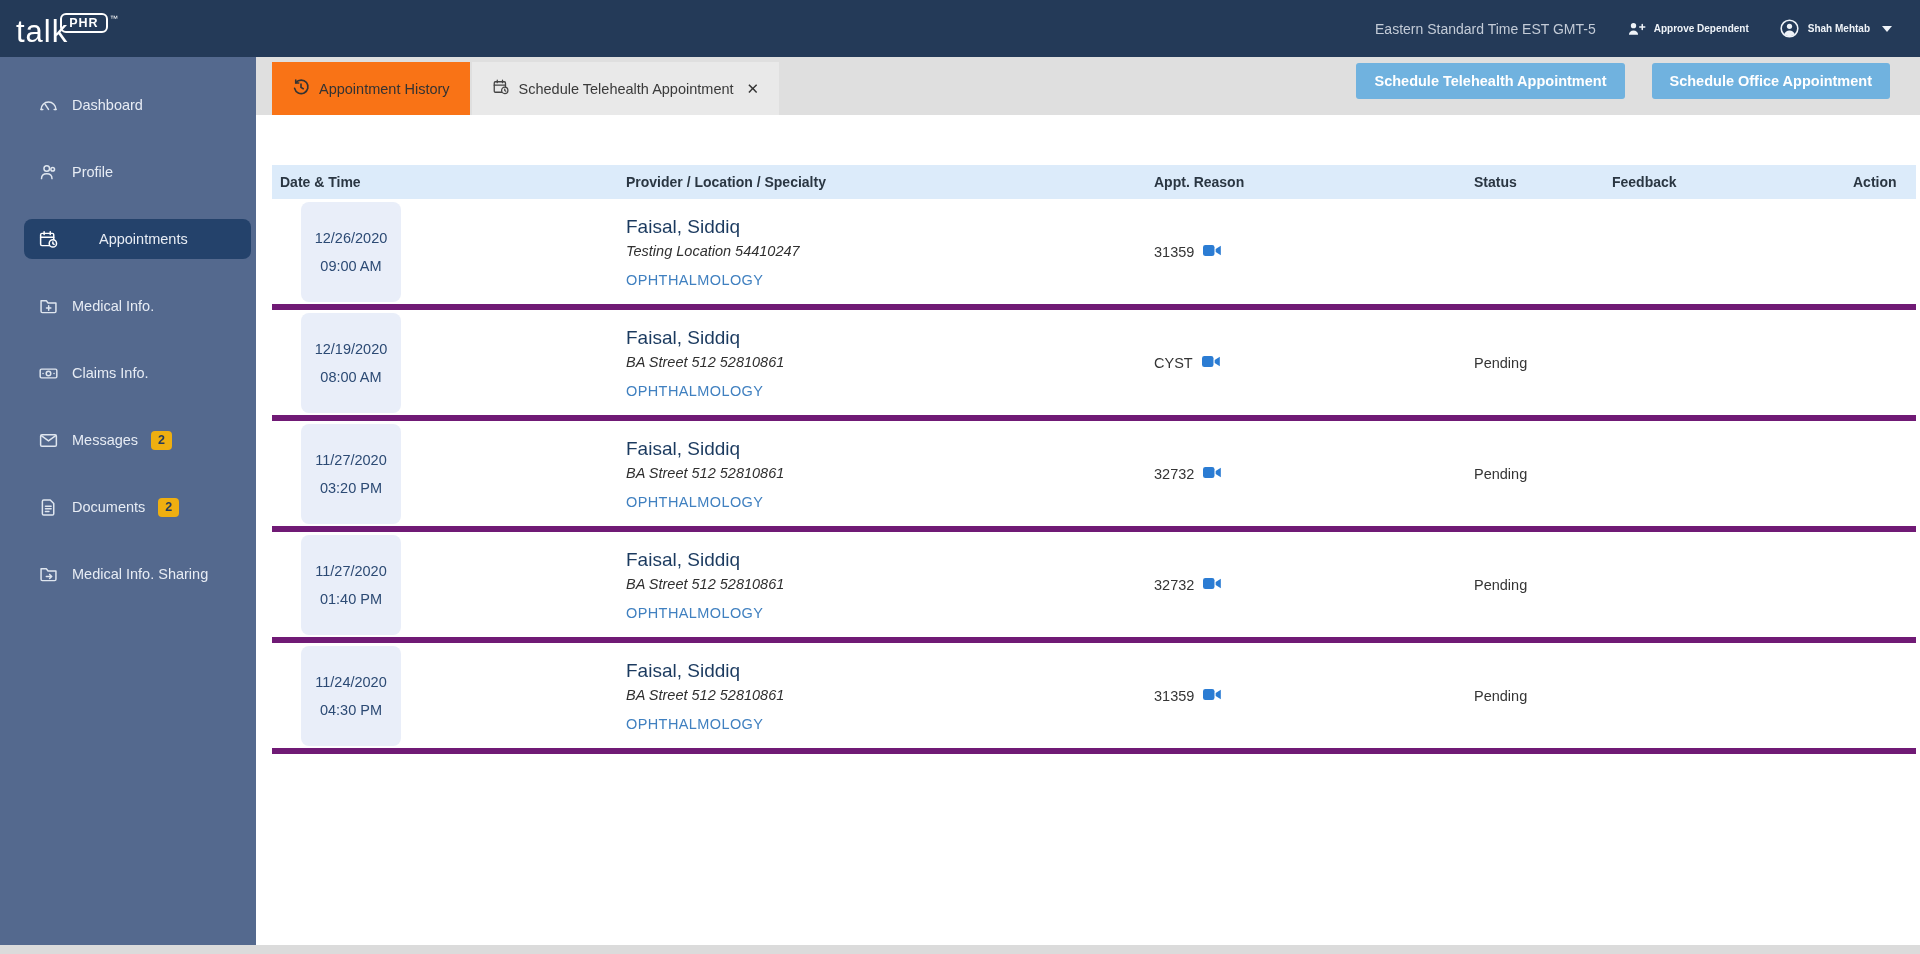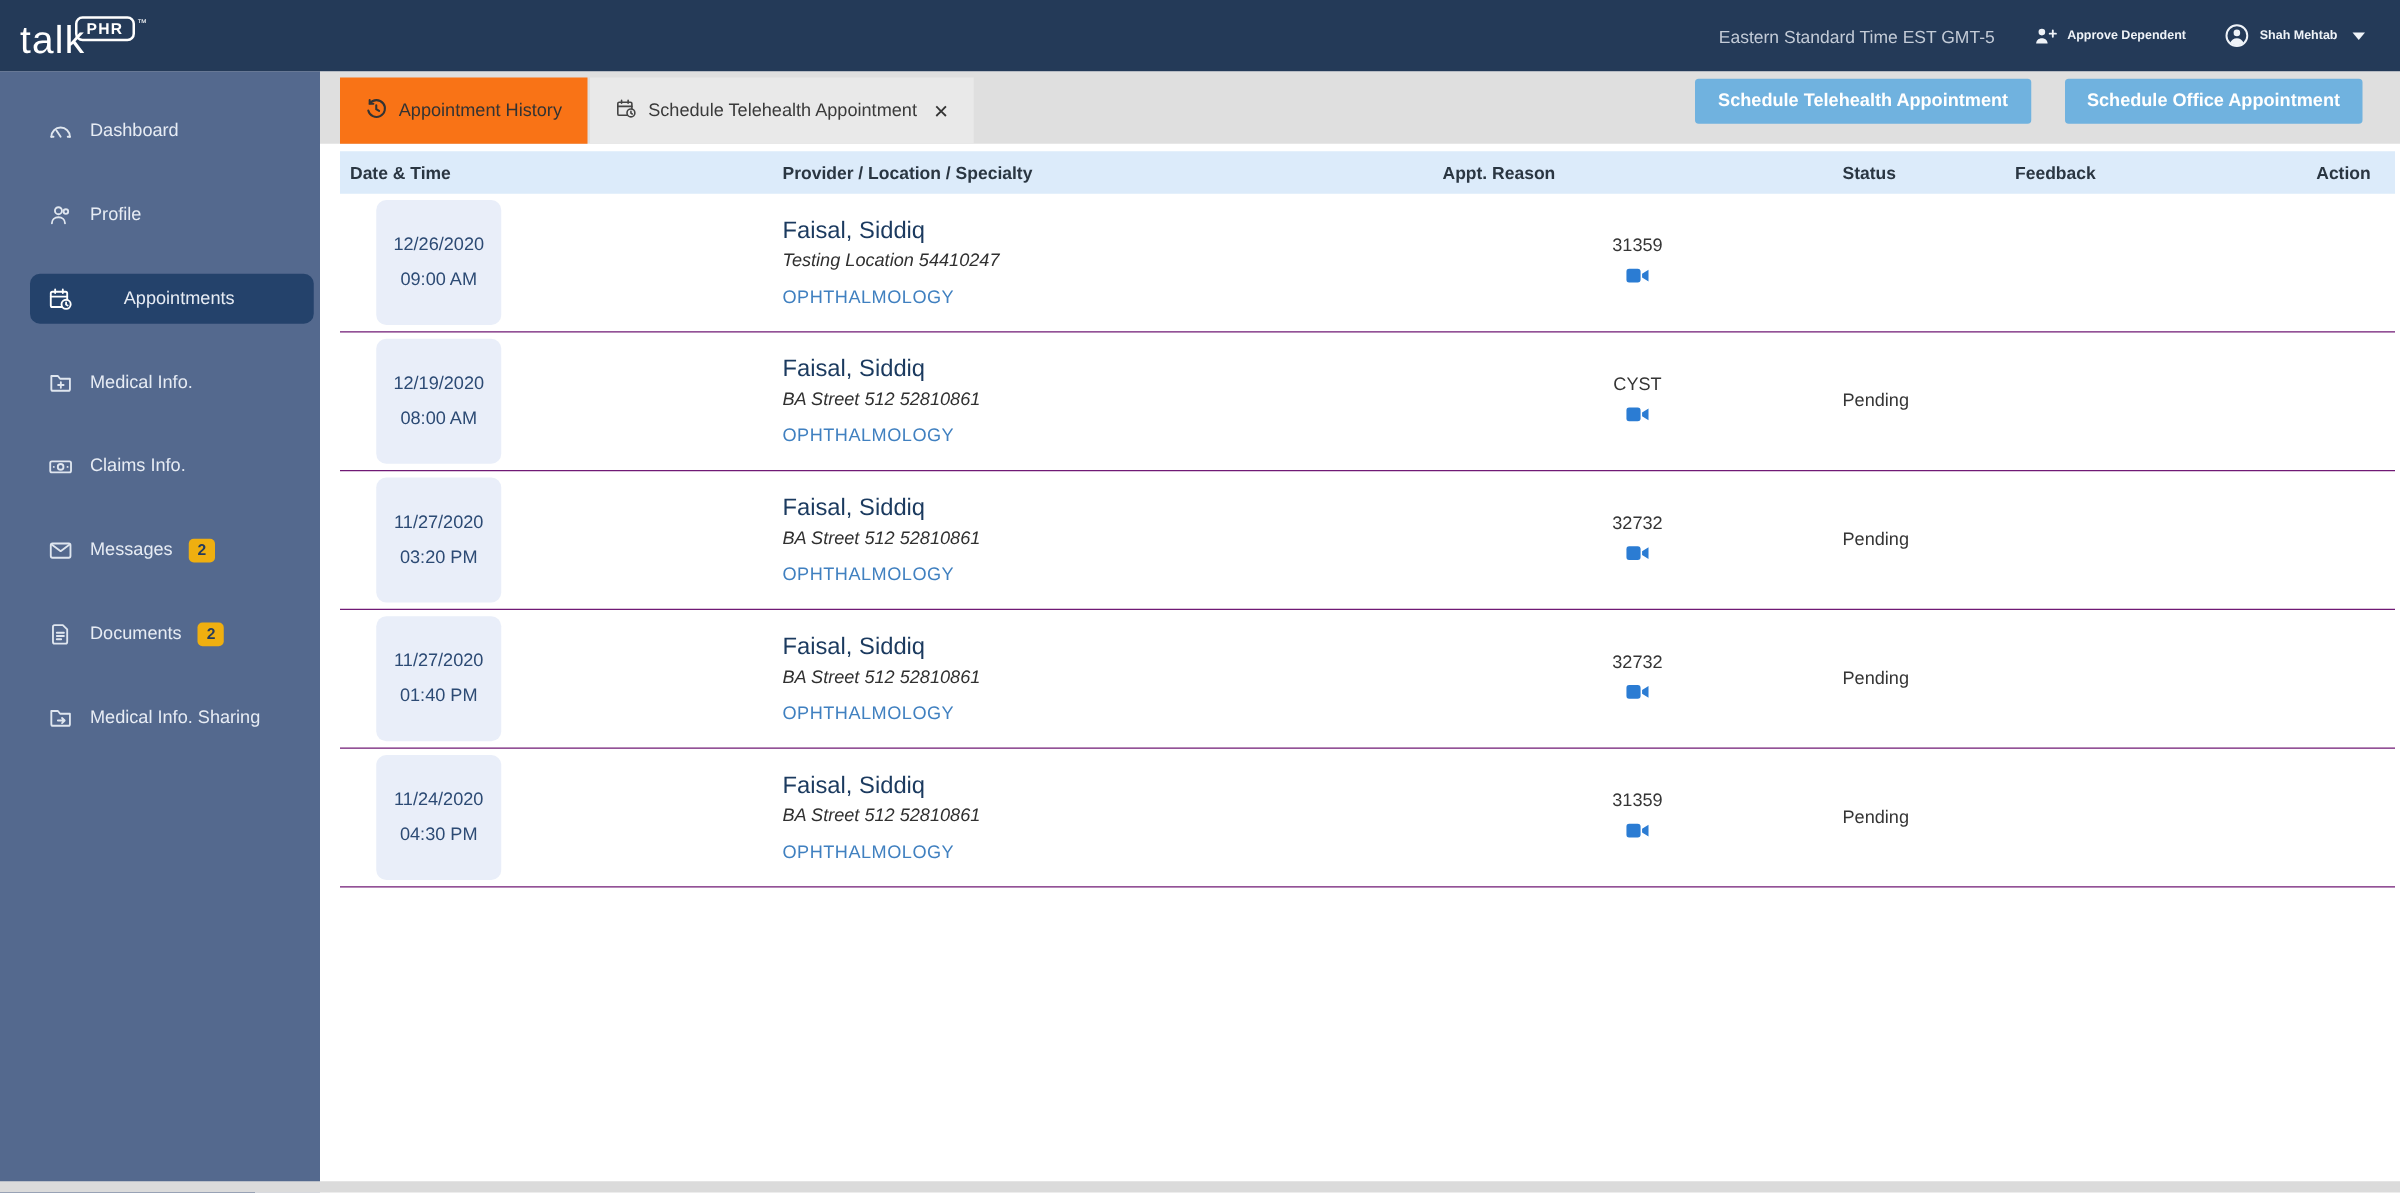--- a/index.html
+++ b/index.html
@@ -48,34 +48,34 @@
          font-size:14.5px; color:#3A3A3A; cursor:pointer; }
   .tab.active { background:#f97316; color:#333;margin-top:12px; }
   .tab.inactive { background:#E9E9E9; margin-left:2px; }
   .tab-close { font-size:15px; color:#333; margin-left:4px; cursor:pointer; }
   .strip-actions { display:flex; align-items:center; gap:27px; height:100%; padding-bottom:11px; }
   .btn { background:#70B2DF; color:#fff; border:none; border-radius:3px; height:36px;
          padding:0 18px; font-size:14.5px; font-weight:600; font-family:"Liberation Sans",sans-serif;
          cursor:pointer; }
 
   
-  .table-wrap { padding:6px 4px 0 16px; }
+  .table-wrap { padding:6px 4px 0 16px;margin-top:44px; }
   .thead, .trow { display:grid; grid-template-columns:346px 528px 320px 138px 241px 1fr; }
   .thead { background:#DCEBFA; height:34px; align-items:center; }
   .th { font-size:14px; font-weight:600; color:#2A3642; padding-left:8px; }
-  .trow { height:111px; align-items:center; border-bottom:1px solid #701a75; }
+  .trow { height:111px; align-items:center; border-bottom:6px solid #701a75; }
   .cell-date { padding-left:29px; }
   .date-chip { width:100px; border-radius:8px; background:#E9EEF9; color:#2C4A74;
                text-align:center; font-size:14.5px; padding:22px 0; line-height:28px; }
   .cell-provider { display:flex; flex-direction:column; justify-content:center; padding-left:8px; }
   .prov-name { font-size:19px; color:#1B3A5F; margin-bottom:5px; }
   .prov-loc  { font-size:14.5px; font-style:italic; color:#303030; margin-bottom:13px; }
   .prov-spec { font-size:14.5px; color:#4080C0; letter-spacing:0.4px; cursor:pointer; }
   .cell-reason { display:flex; align-items:center; gap:9px; padding-left:8px;
-                 font-size:14.5px; color:#353535;flex-direction:column; }
+                 font-size:14.5px; color:#353535; }
   .cell-status { padding-left:8px; font-size:14.5px; color:#353535; }
   .cell-plain { padding-left:8px; }
 
   
   .hscroll { position:fixed; left:0; bottom:0; width:1920px; height:9px; background:#DBDBDB; z-index:9; }
 </style>
 </head>
 <body>
 
 <div class="topbar">

